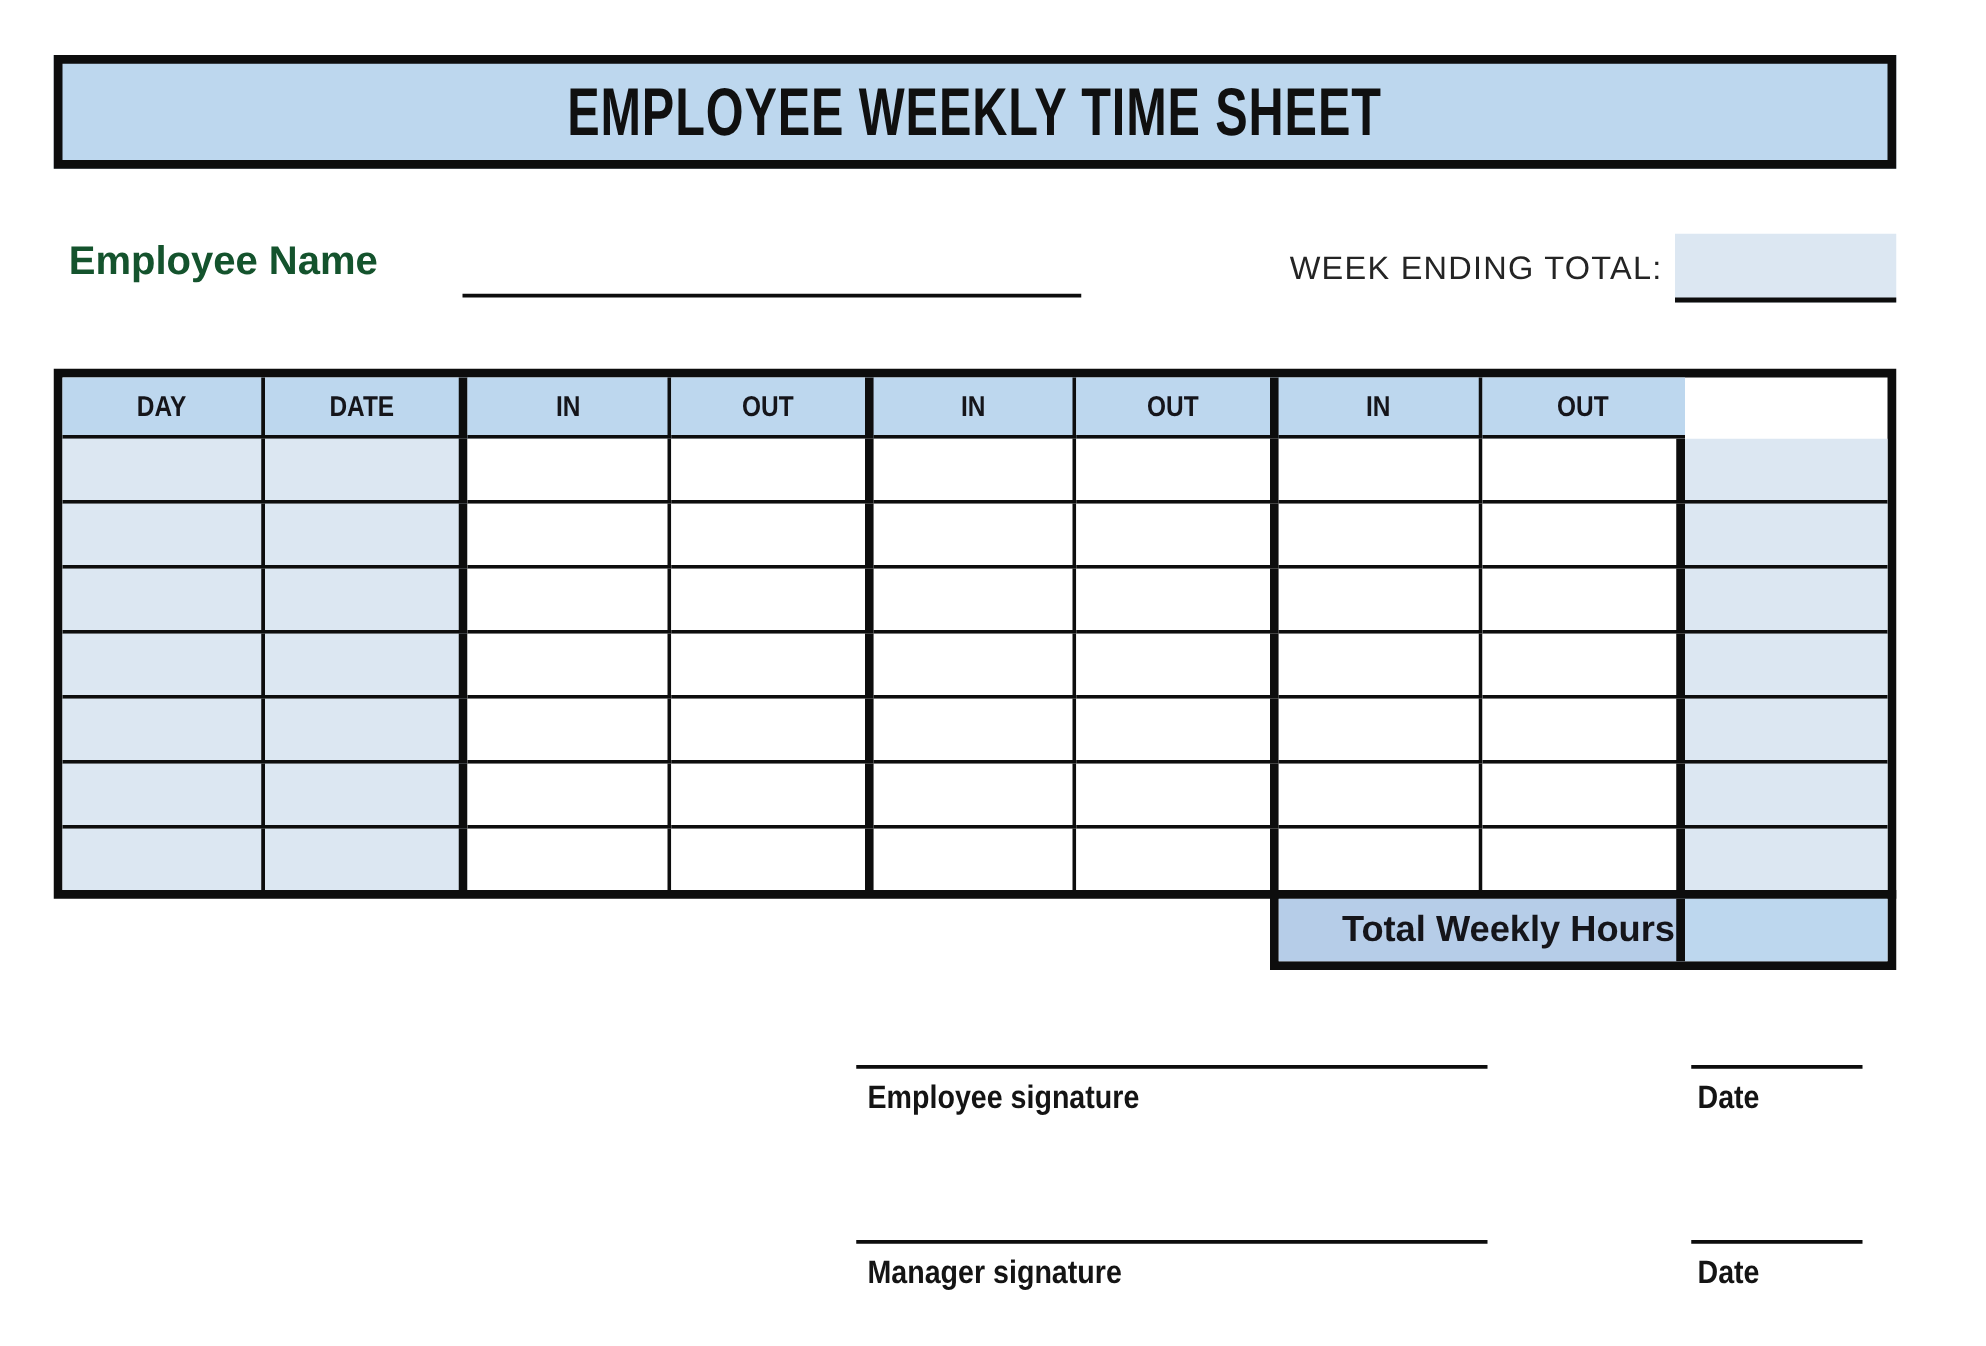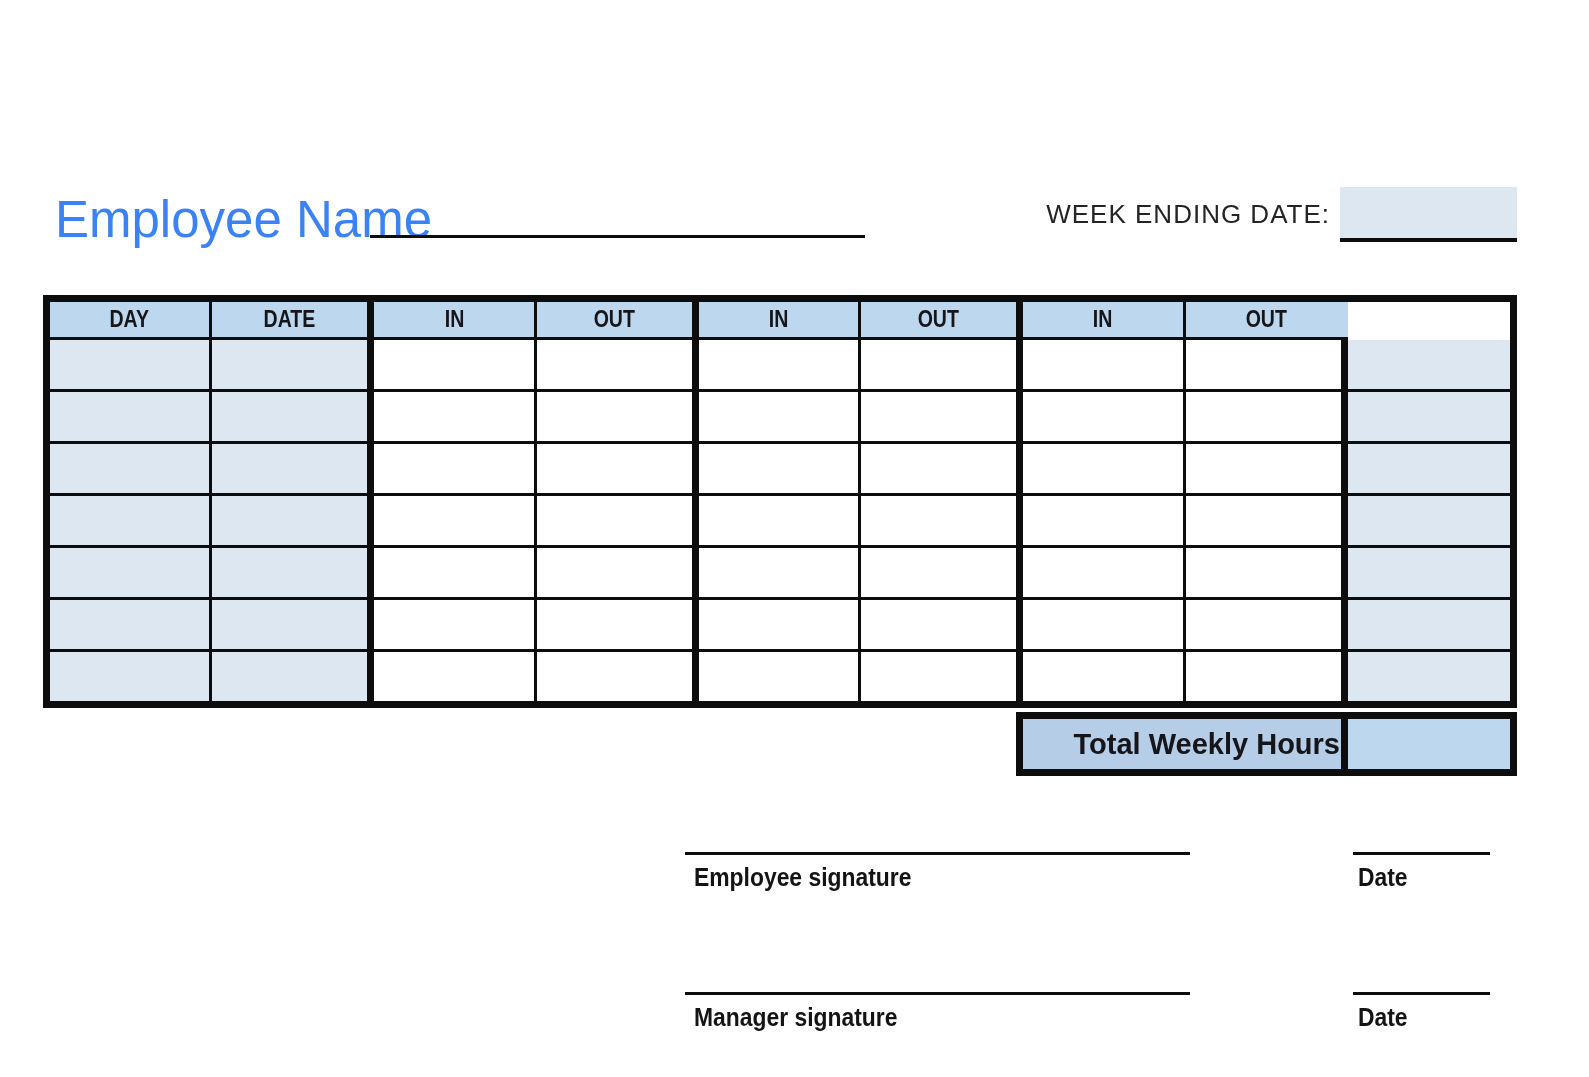--- a/index.html
+++ b/index.html
@@ -17,21 +17,21 @@
     display:flex; align-items:center; justify-content:center;
   }
   .title-text {
     font-size:54px; font-weight:bold; color:#101010; white-space:nowrap;
     display:inline-block; transform:scaleX(0.72); letter-spacing:1px;
   }
 
   
   .emp-name-label {
     position:absolute; left:55px; top:190px;
-    font-size:51px; font-weight:normal; color:#3b82f6; white-space:nowrap;
+    font-size:32px; font-weight:bold; color:#14532d; white-space:nowrap;
   }
   .emp-name-line {
     position:absolute; left:370px; top:198px; width:495px; height:40px;
     border-bottom:3px solid #0d0d0d;
   }
   .week-label {
     position:absolute; right:259px; top:199px;
     font-size:26px; color:#242424; letter-spacing:1px; white-space:nowrap;
   }
   .week-box {
@@ -46,21 +46,21 @@
     border:7px solid #0d0d0d; background:#ffffff;
   }
   .trow { display:grid; grid-template-columns:repeat(9,1fr); }
   .tcell {
     height:52px; border-right:3px solid #0d0d0d; border-bottom:3px solid #0d0d0d;
     display:flex; align-items:center; justify-content:center;
     font-size:24px; background:#ffffff;
   }
   .trow > .tcell:nth-child(even) { border-right-width:7px; }
   .trow > .tcell:last-child { border-right:none; }
-  .thead .tcell { height:38px; background:#bdd7ee; }
+  .thead .tcell { height:49px; background:#bdd7ee; }
   .hd-text {
     font-size:23px; font-weight:bold; color:#15151a; white-space:nowrap;
     display:inline-block; transform:scaleX(0.85);
   }
   .trow:last-child .tcell { height:49px; border-bottom:none; }
   .tcell.shaded { background:#dce7f2; }
 
   
   .total-row {
     position:absolute; left:1016px; top:712px; width:501px; height:64px;
@@ -90,25 +90,28 @@
   .sig-label.employee { left:694px; top:862px; }
   .sig-label.emp-date { left:1358px; top:862px; }
   .sig-label.manager  { left:694px; top:1002px; }
   .sig-label.mgr-date { left:1358px; top:1002px; }
 </style>
 </head>
 <body>
 
 <div id="page">
 
+  <div class="title-bar">
+    <span class="title-text">EMPLOYEE WEEKLY TIME SHEET</span>
+  </div>
 
   <span class="emp-name-label">Employee Name</span>
   <div class="emp-name-line"></div>
 
-  <span class="week-label">WEEK ENDING DATE:</span>
+  <span class="week-label">WEEK ENDING TOTAL:</span>
   <div class="week-box"></div>
 
   <div class="sheet-table">
     <div class="trow thead">
       <div class="tcell">
           <span class="hd-text">DAY</span>
         </div>
       <div class="tcell">
           <span class="hd-text">DATE</span>
         </div>

